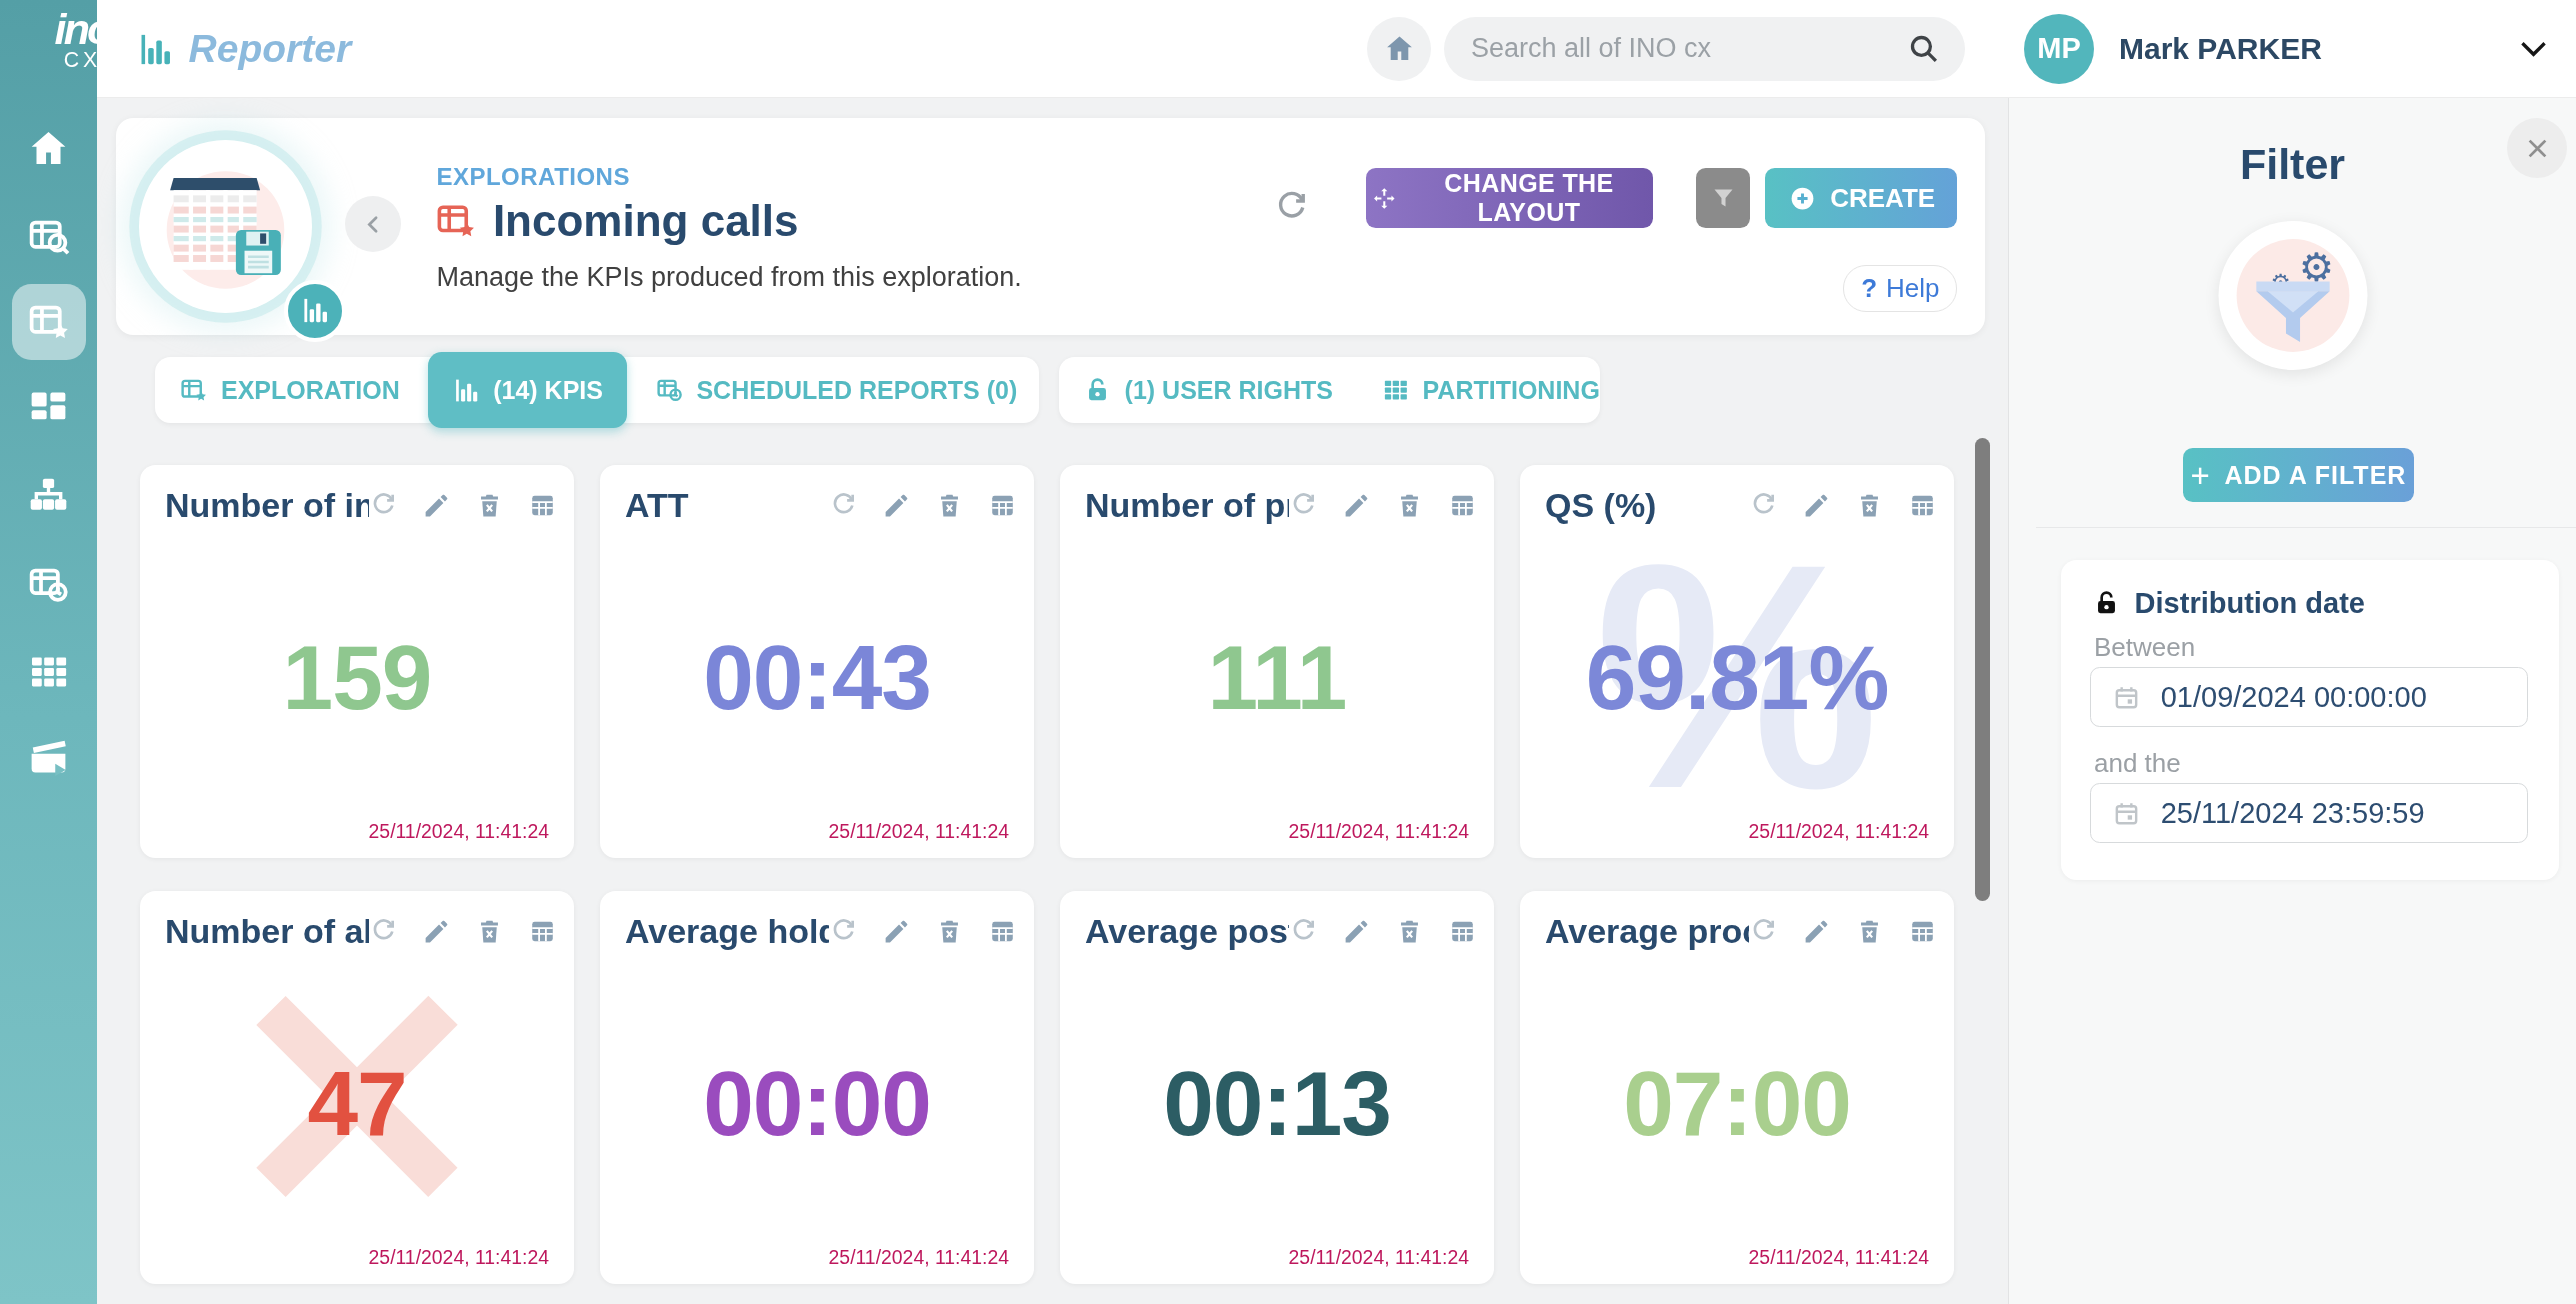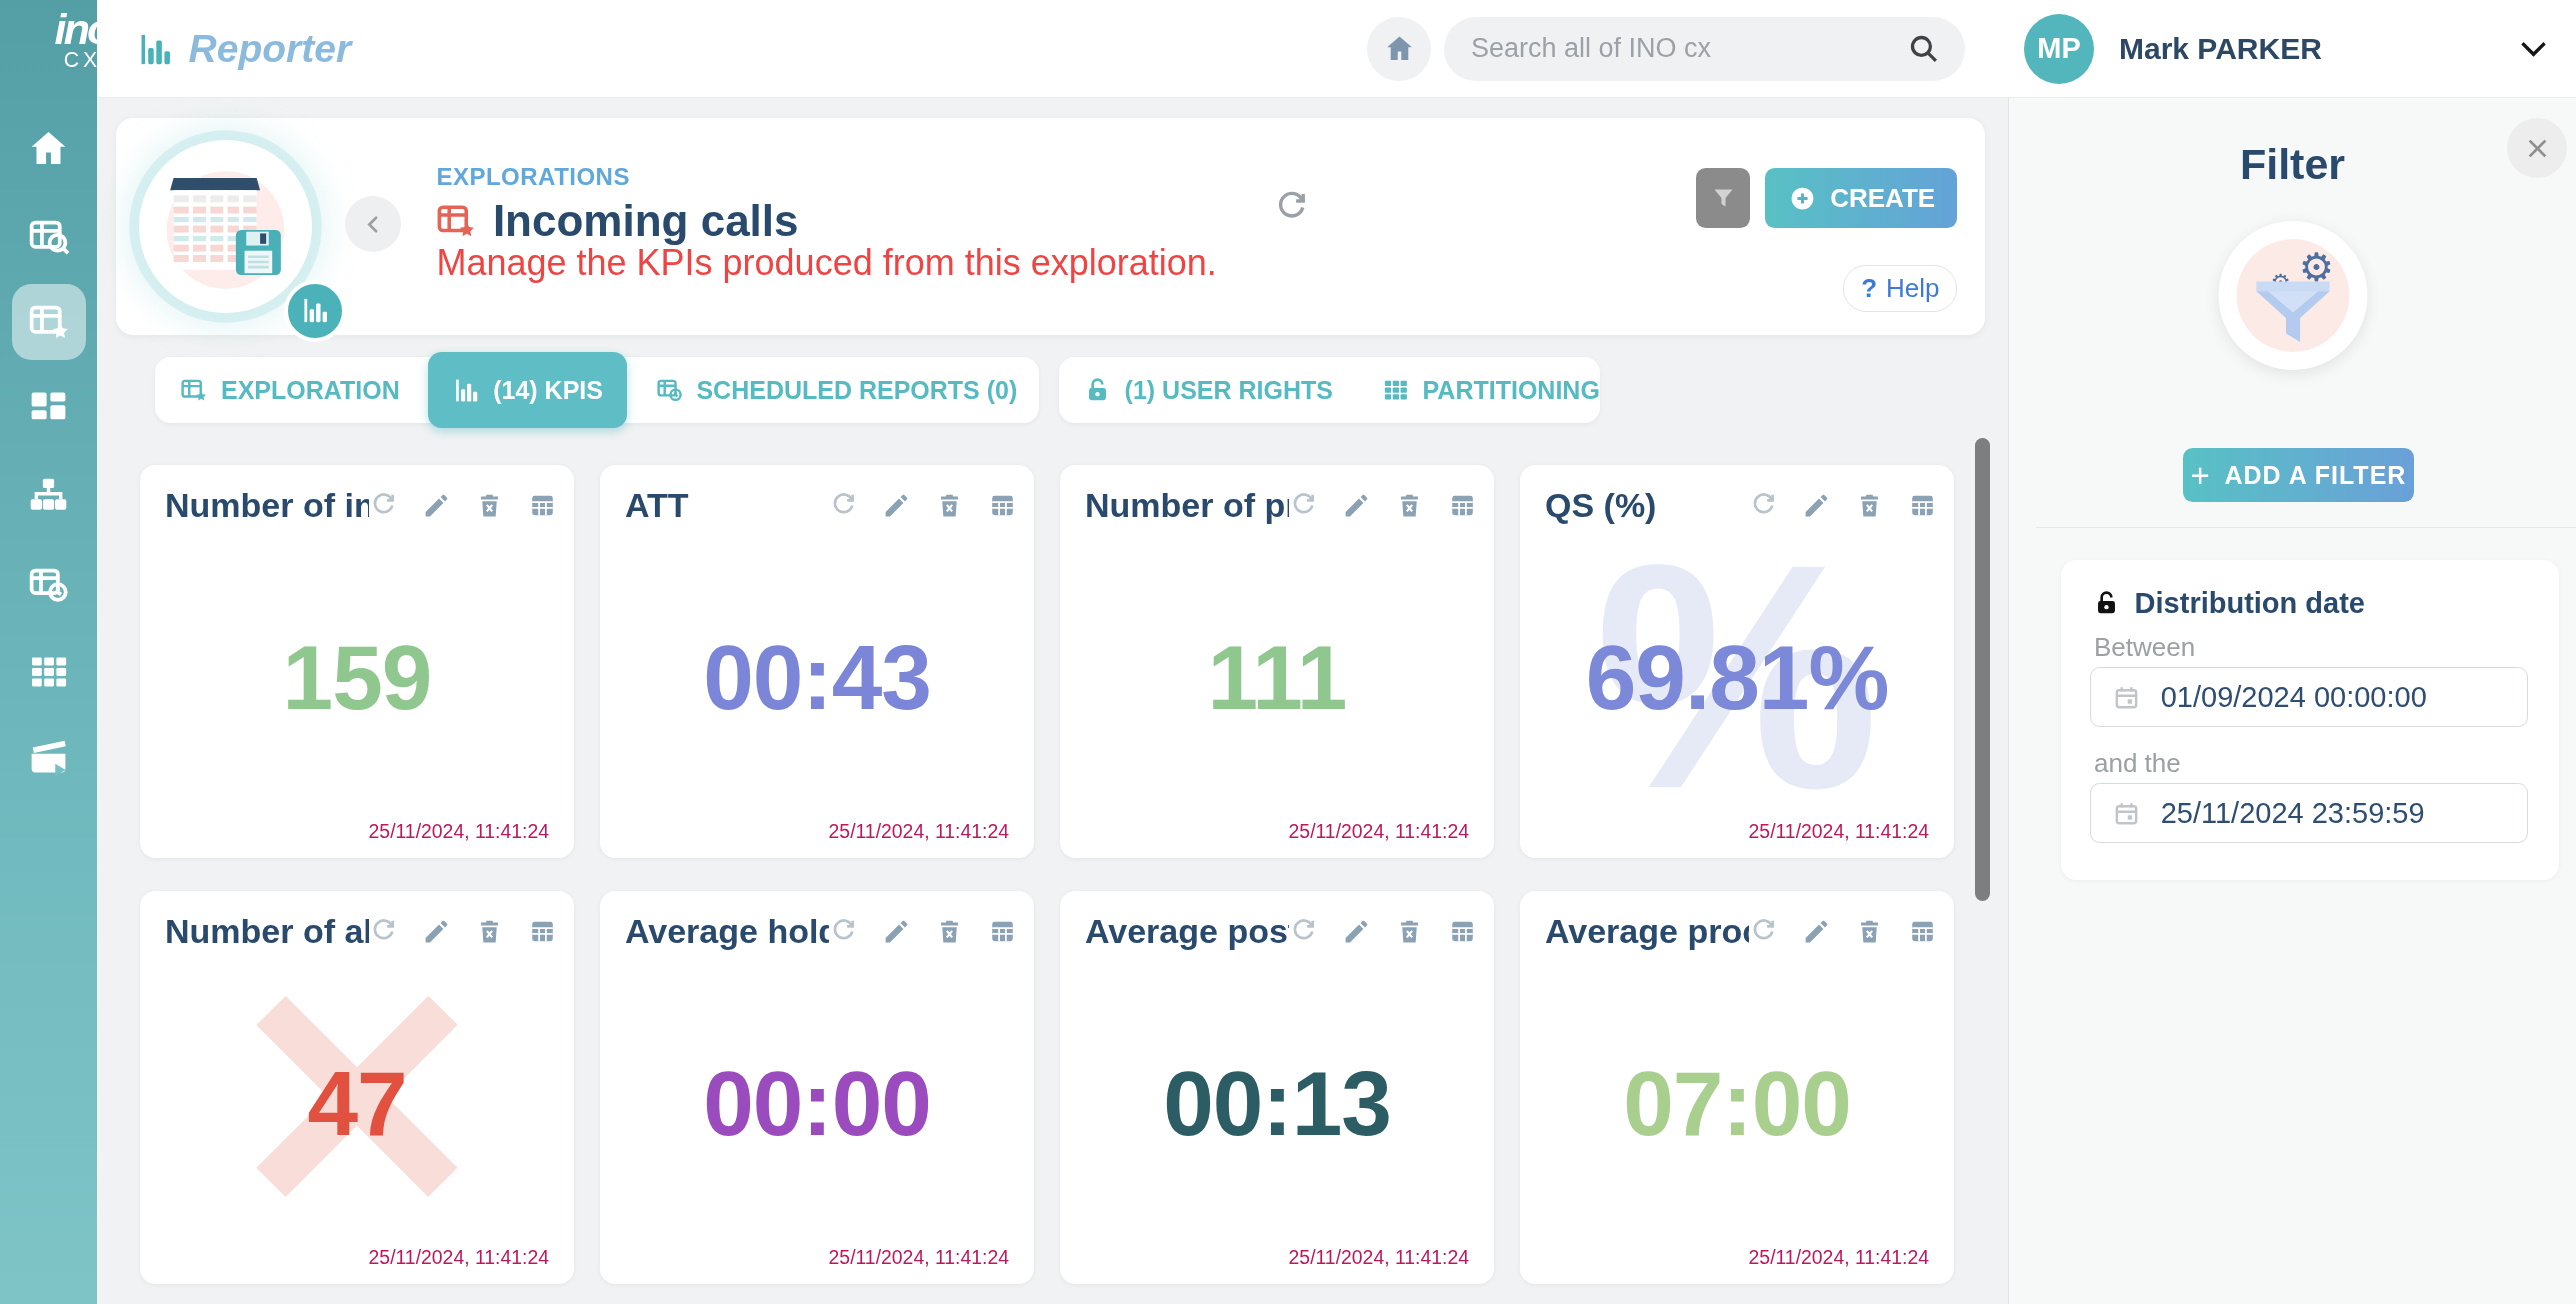--- a/index.html
+++ b/index.html
@@ -54,21 +54,21 @@
     display:flex; align-items:center; justify-content:center; }
   .illus-badge svg { width:31px; height:31px; }
   .back-btn { position:absolute; left:229px; top:78px; width:56px; height:56px; border-radius:50%;
     background:#eeeff0; border:none; color:#9aa0a5; display:flex; align-items:center; justify-content:center; }
   .back-btn svg { width:25px; height:25px; }
   .breadcrumb { position:absolute; left:320px; top:45px; font-size:24px; font-weight:700;
     letter-spacing:0.5px; color:#60a7db; }
   .title-row { position:absolute; left:318px; top:81px; display:flex; align-items:center; gap:15.5px; }
   .title-row svg { width:43px; height:43px; color:#e66456; }
   .page-title { font-size:44px; font-weight:700; color:#294a6d; margin:0; line-height:1; }
-  .subtitle { position:absolute; left:320px; top:124px; font-size:36px; color:#ef4444; }
+  .subtitle { position:absolute; left:320px; top:144px; font-size:27px; color:#404040; }
   .hdr-refresh { position:absolute; left:1151px; top:70px; background:none; border:none; color:#9aa0a6; }
   .hdr-refresh svg { width:37px; height:37px; }
   .btn-layout { position:absolute; left:1250px; top:50px; width:287px; height:60px; border-radius:9.7px;
     background:linear-gradient(90deg,#8d74c4,#7057aa); color:#fff; font-size:25px; font-weight:700;
     display:flex; align-items:center; justify-content:center; gap:13.6px; border:none; letter-spacing:0.4px; }
   .btn-layout svg { width:29px; height:29px; }
   .btn-filter-sq { position:absolute; left:1580px; top:50px; width:54px; height:60px; border-radius:9.7px;
     background:#8b8b8b; border:none; display:flex; align-items:center; justify-content:center; }
   .btn-filter-sq svg { width:27px; height:27px; color:#d2d2d2; }
   .btn-create { position:absolute; left:1649px; top:50px; width:192px; height:60px; border-radius:9.7px;
@@ -297,20 +297,26 @@
     </div>
     <div class="subtitle">Manage the KPIs produced from this exploration.</div>
 
     <button class="hdr-refresh">
       <svg viewBox="0 0 24 24">
         <path d="M18.9 7.2A7.3 7.3 0 1 0 19.3 12" fill="none" stroke="currentColor" stroke-width="2.2"></path>
         <path d="M19.6 3.2v4.6H15" fill="none" stroke="currentColor" stroke-width="2.2"></path>
       </svg>
     </button>
 
+    <button class="btn-layout">
+      <svg viewBox="0 0 24 24" fill="currentColor">
+        <path d="M12 2l3 3h-2v4.2h-2V5H9zM12 22l-3-3h2v-4.2h2V19h2zM2 12l3-3v2h4.2v2H5v2zM22 12l-3 3v-2h-4.2v-2H19V9z"></path>
+      </svg>
+      <span>CHANGE THE LAYOUT</span>
+    </button>
 
     <button class="btn-filter-sq">
       <svg viewBox="0 0 24 24">
         <path fill="currentColor" d="M4 4h16l-6.2 7.5V19l-3.6-2.2v-5.3z"></path>
       </svg>
     </button>
 
     <button class="btn-create">
       <svg viewBox="0 0 24 24">
         <circle cx="12" cy="12" r="9" fill="#fff"></circle>

